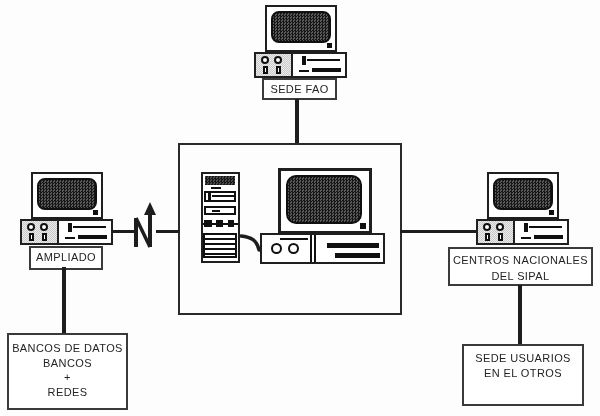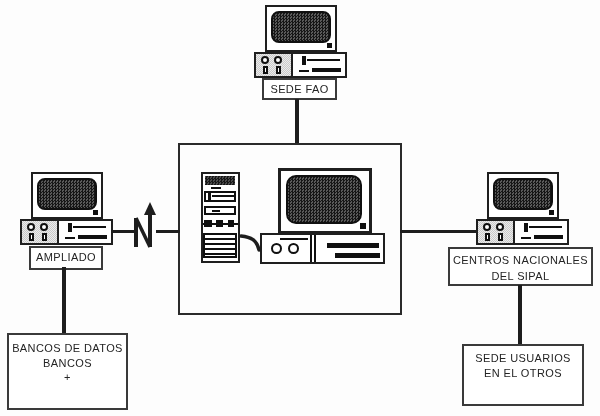--- a/index.html
+++ b/index.html
@@ -183,20 +183,21 @@
     <line x1="22" y1="47" x2="22" y2="12" stroke="#1d1d1d" stroke-width="4"></line>
     <polygon points="22,2 16,15 28,15" fill="#1d1d1d"></polygon>
   </svg>
 
   <div class="conn" style="left:62px; top:267px; width:4px; height:67px;"></div>
 
   <div class="labelbox" style="left:7px; top:333px; width:121px; height:77px; padding-top:6px; line-height:14.5px;">
     <div>BANCOS DE DATOS</div>
     <div>BANCOS</div>
     <div>+</div>
+    <div>REDES</div>
   </div>
 
   <div class="conn" style="left:400px; top:230px; width:78px; height:3px;"></div>
 
   <div class="ws" style="left:476px; top:172px;">
     <div class="monitor">
       <div class="screen"></div>
       <div class="foot"></div>
     </div>
     <div class="base">

